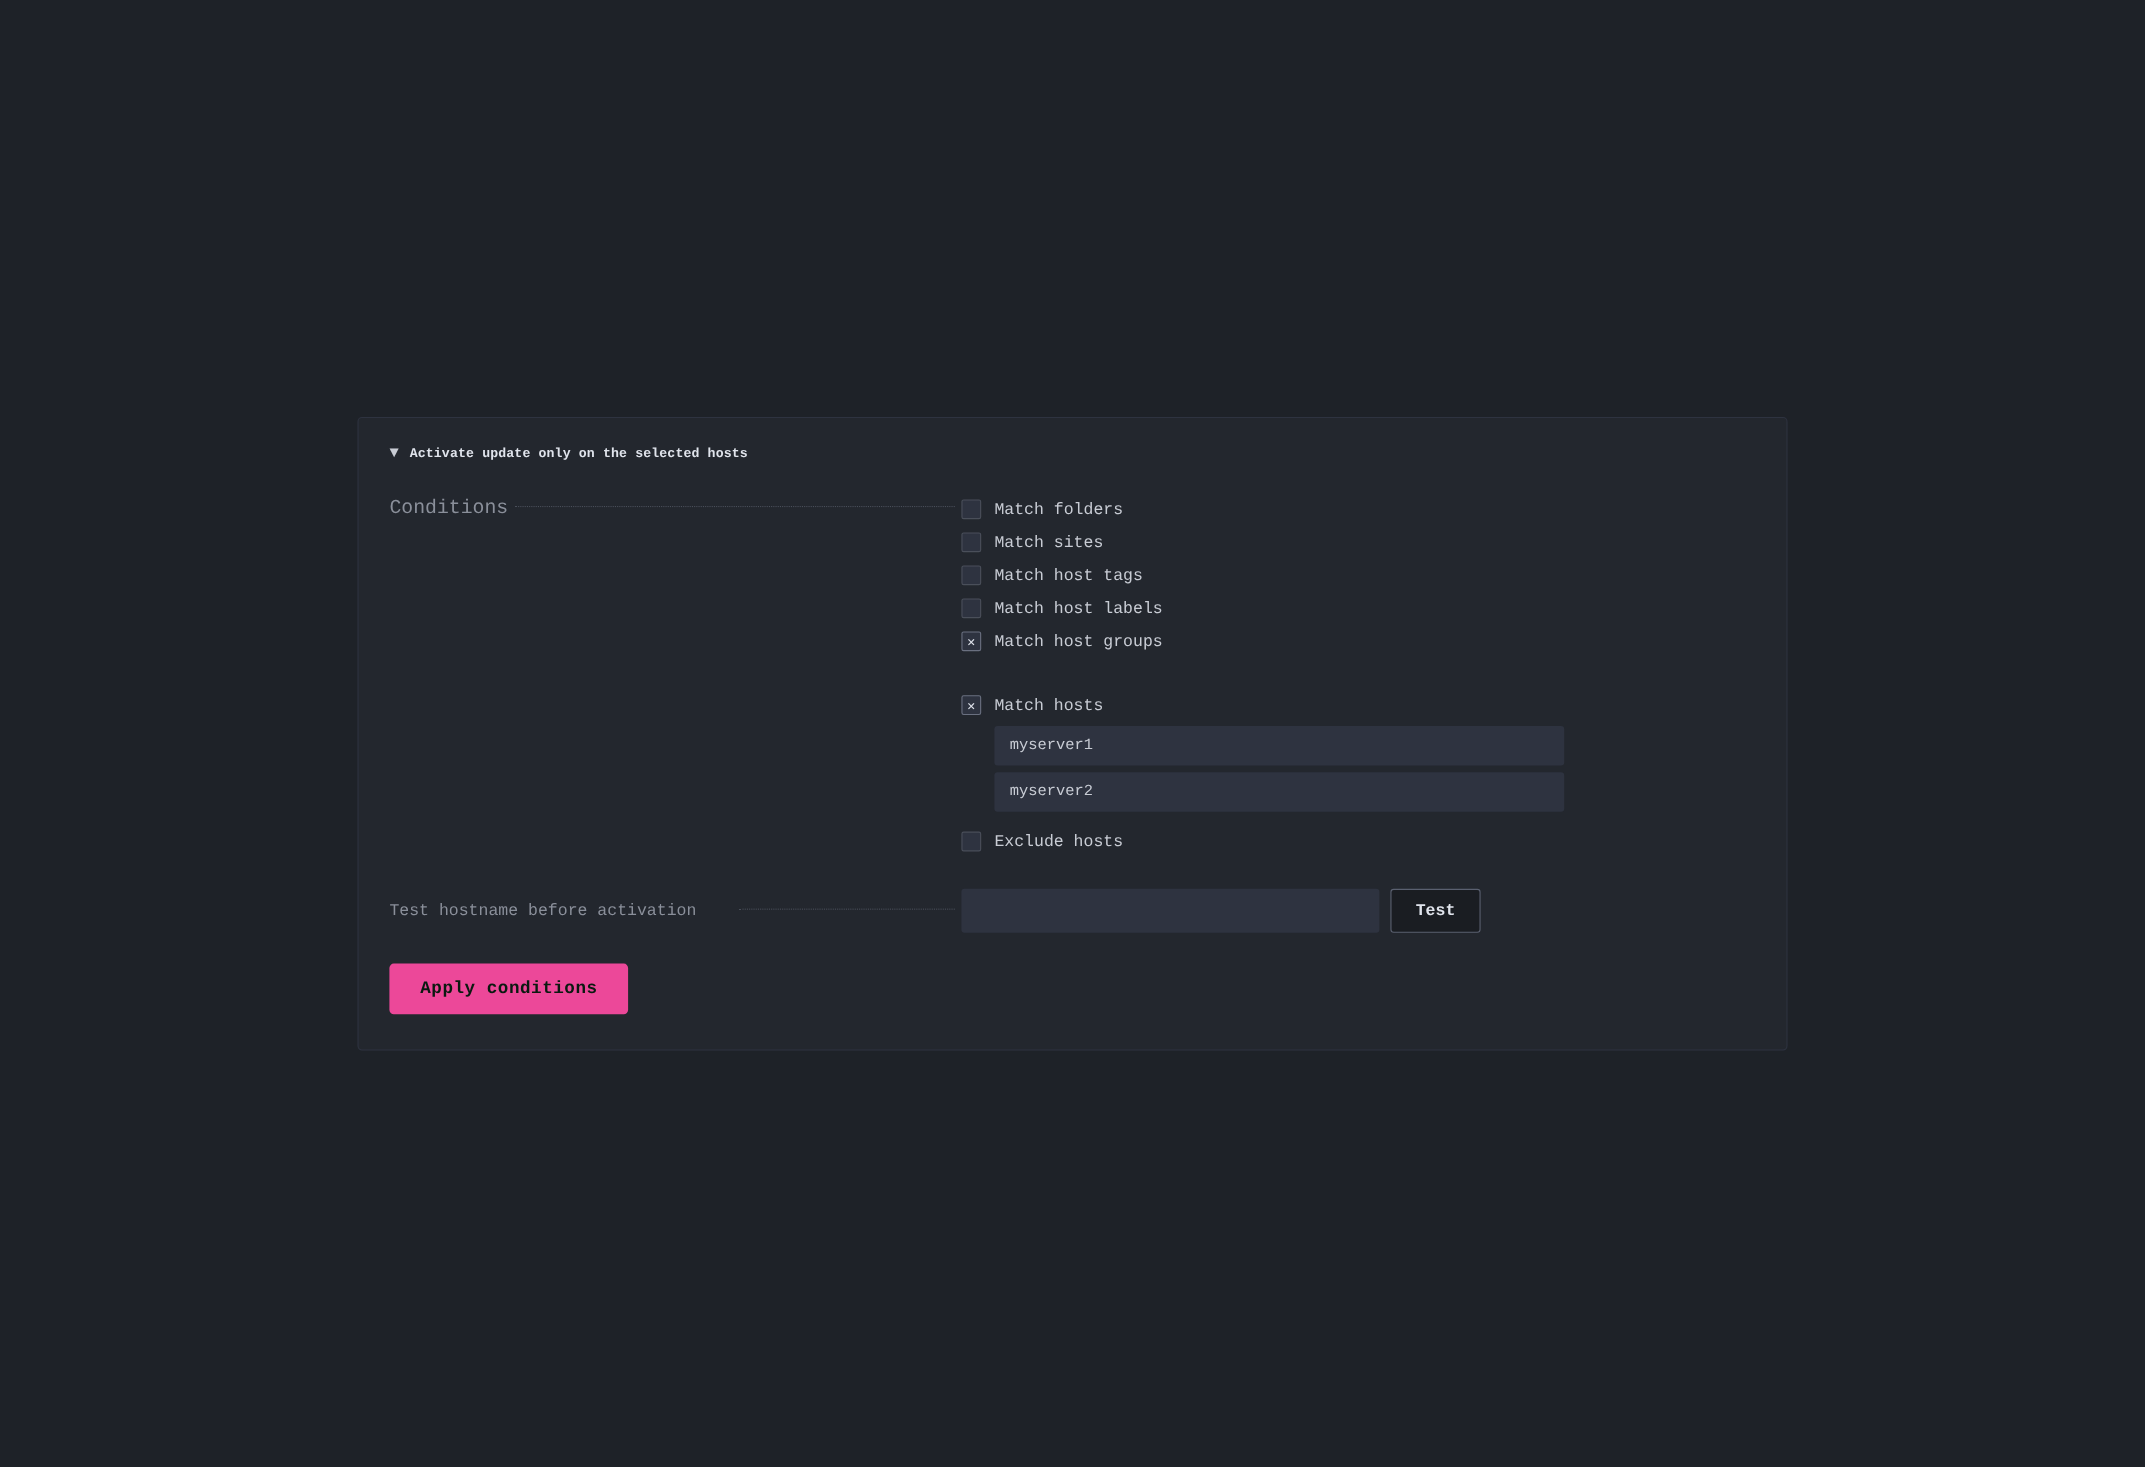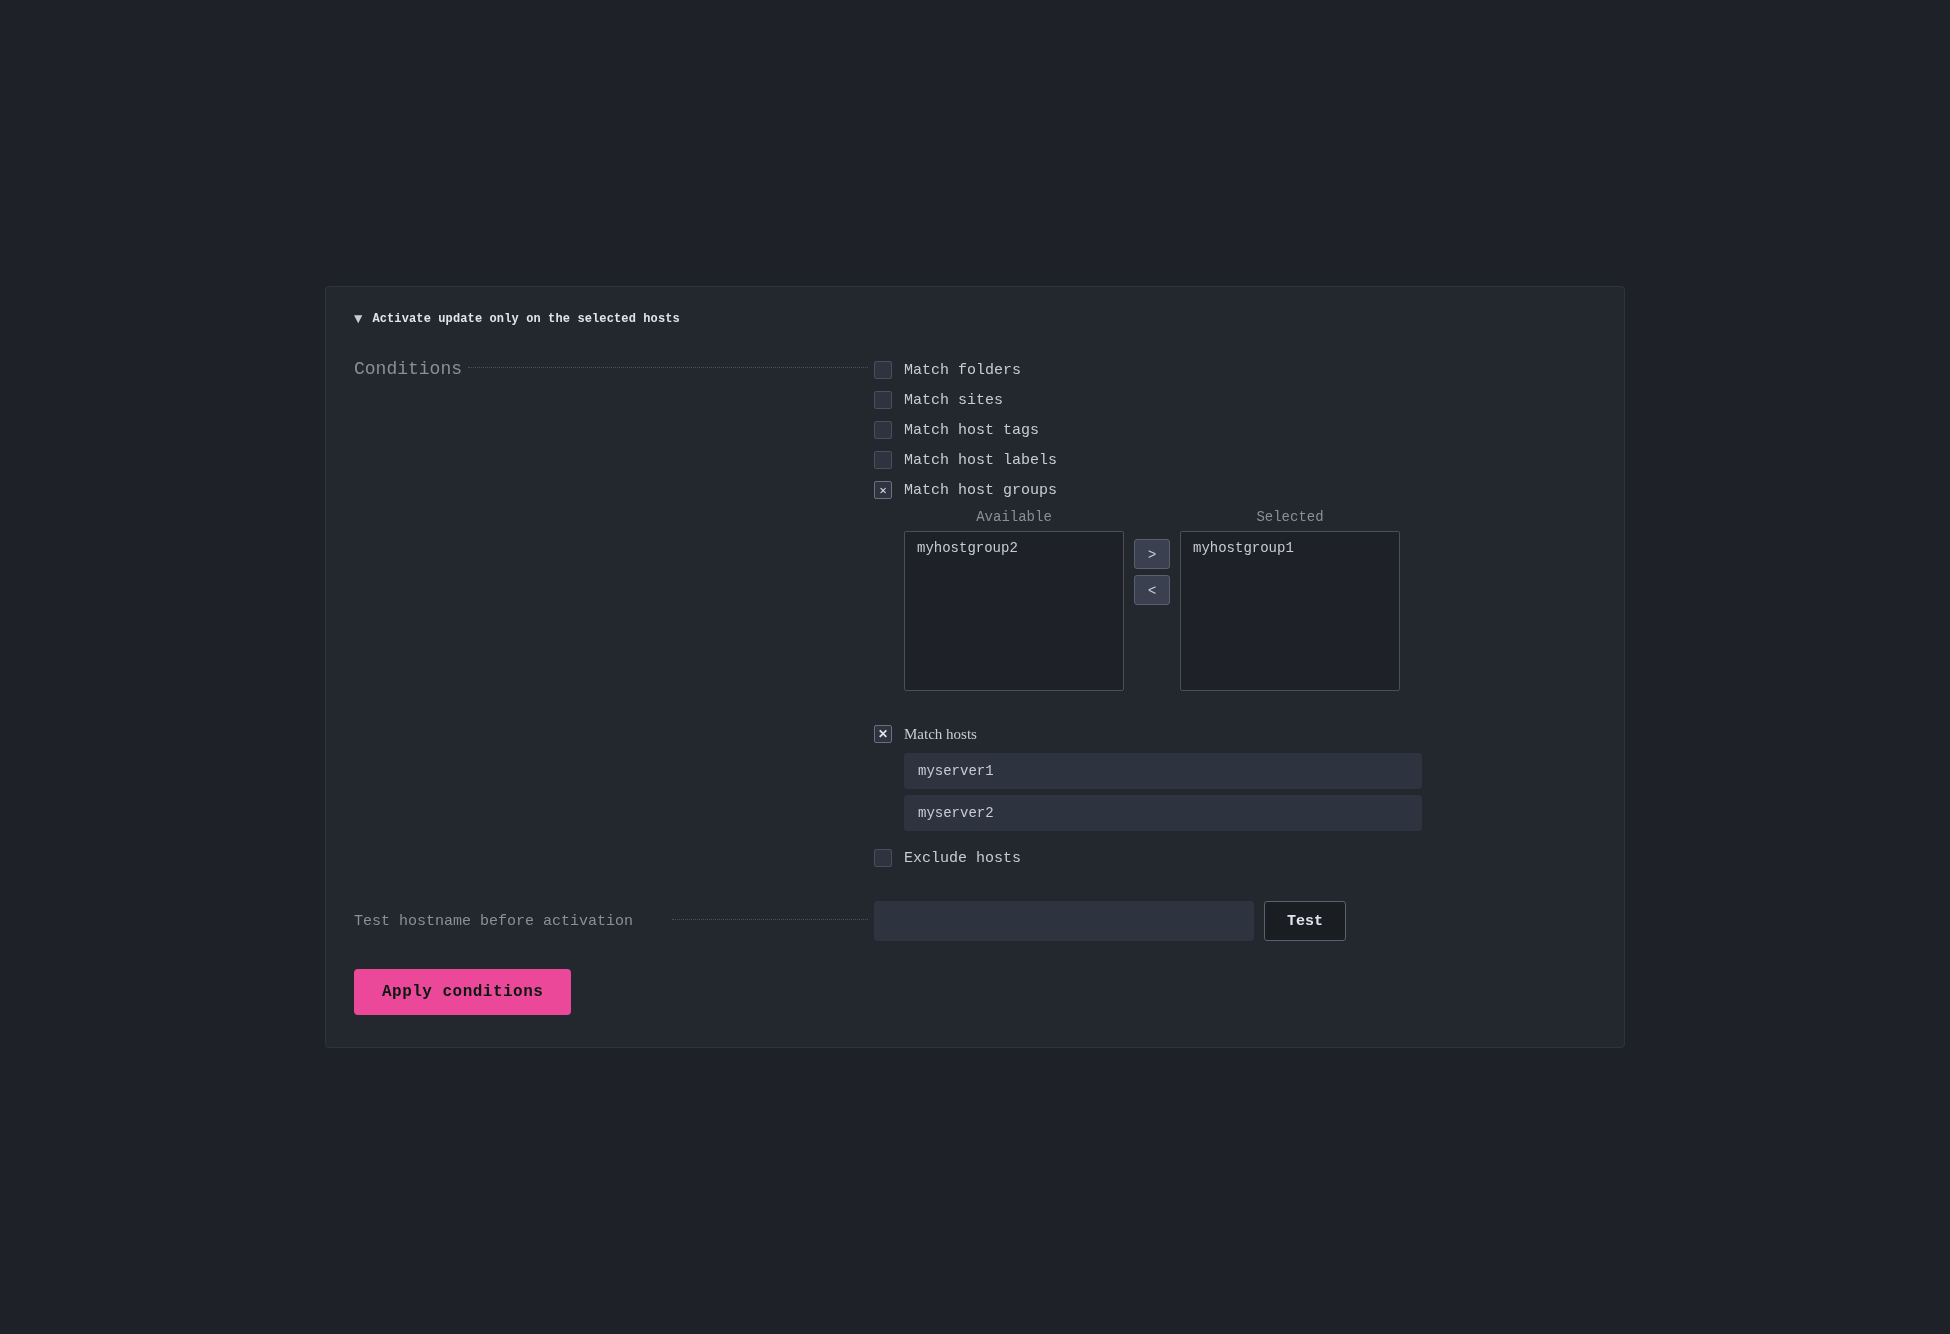--- a/index.html
+++ b/index.html
@@ -293,43 +293,22 @@
       <div class="checkbox-row">
         <div class="checkbox"></div>
         <span class="checkbox-label">Match host labels</span>
       </div>
 
       <div class="checkbox-row">
         <div class="checkbox checked"></div>
         <span class="checkbox-label">Match host groups</span>
       </div>
 
-      <div class="dual-list-container">
-
-        <div class="dual-list-section">
-          <span class="dual-list-label">Available</span>
-          <div class="dual-list-box">
-            <div class="dual-list-item">myhostgroup2</div>
-          </div>
-        </div>
-
-        <div class="dual-list-buttons">
-          <button class="arrow-btn">&gt;</button>
-          <button class="arrow-btn">&lt;</button>
-        </div>
-
-        <div class="dual-list-section">
-          <span class="dual-list-label">Selected</span>
-          <div class="dual-list-box">
-            <div class="dual-list-item">myhostgroup1</div>
-          </div>
-        </div>
-      </div>
-
-      <div class="checkbox-row" style="margin-top: 28px; font-family: Liberation Serif, serif;">
+
+      <div class="checkbox-row" style="margin-top: 28px;">
         <div class="checkbox checked"></div>
         <span class="checkbox-label">Match hosts</span>
       </div>
 
       <div class="match-hosts-section">
         <input class="host-input" type="text" value="myserver1" style="">
         <input class="host-input" type="text" value="myserver2" style="">
       </div>
 
       <div class="checkbox-row exclude-row">

